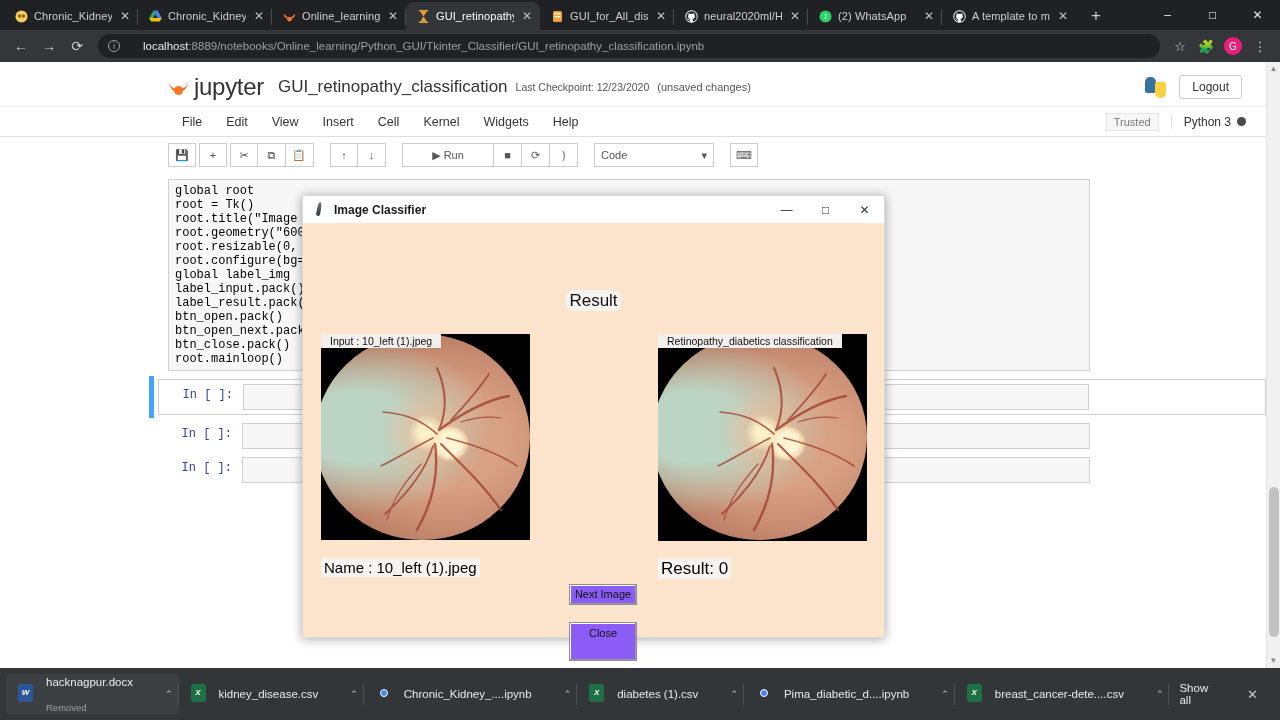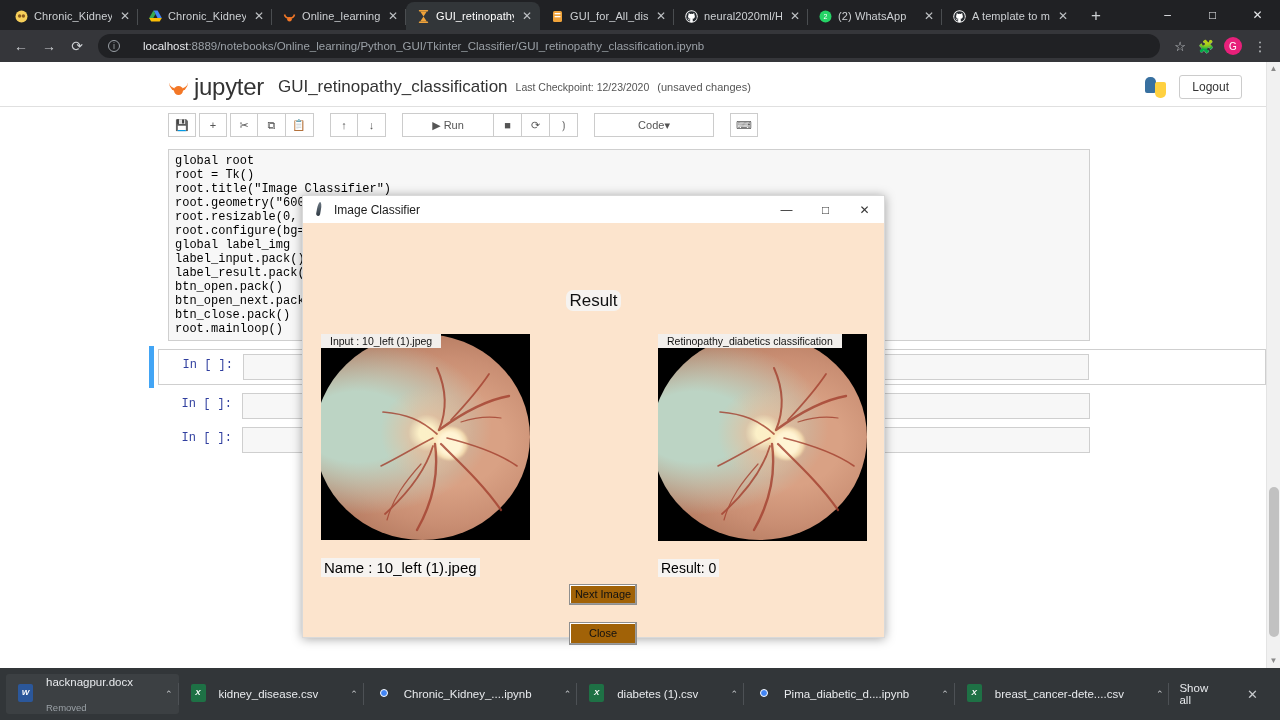--- a/index.html
+++ b/index.html
@@ -93,21 +93,21 @@
   .kernel-dot { width: 9px; height: 9px; border-radius: 50%; background: #4a4a4a; display:inline-block; margin-left:6px;}
 
   .jp-toolbar { display: flex; align-items: center; gap: 3px; padding: 6px 0 6px 168px; }
   .tb-grp { display: flex; }
   .tb-btn {
     width: 28px; height: 24px; border: 1px solid #ccc; background: #fff;
     display: flex; align-items: center; justify-content: center; font-size: 11px; color: #555;
   }
   .tb-grp .tb-btn + .tb-btn { border-left: none; }
   .tb-wide { width: 92px; font-size: 11px; }
-  .tb-sel { width: 120px; justify-content: center; padding: 8px 6px; font-size: 11px; }
+  .tb-sel { width: 120px; justify-content: space-between; padding: 8px 6px; font-size: 11px; }
   .tb-gap { width: 10px; }
 
   .nb-body { padding: 6px 0 0 168px; }
   .cell { display: flex; margin-bottom: 8px; position: relative; }
   .cell.selected:before {
     content:""; position:absolute; left: -10px; top: -4px; bottom: -4px; width: 5px; background: #42a5f5;
   }
   .cell.selected { border: 1px solid #cfcfcf; padding: 4px 0; margin-left: -10px; padding-left: 10px; }
   .prompt { width: 74px; text-align: right; padding-right: 10px; font-family: "Liberation Mono", monospace;
             font-size: 12px; color: #303f9f; padding-top: 4px; }
@@ -119,21 +119,21 @@
   .tkwin {
     position: absolute; left: 302px; top: 133px; width: 583px; height: 443px;
     background: #fce4cd; box-shadow: 0 1px 10px rgba(0,0,0,.35); border: 1px solid #d9d9d9;
   }
   .tkbar { height: 27px; background: #ffffff; display: flex; align-items: center; padding-left: 10px; }
   .tkicon { width: 13px; height: 15px; margin-right: 8px; position: relative; }
   .tkicon:before {
     content: ""; position: absolute; left: 4px; top: 0; width: 4px; height: 14px;
     background: linear-gradient(160deg,#6f7b86,#2b3640); border-radius: 50% 50% 2px 2px; transform: rotate(10deg);
   }
-  .tktitle { font-size: 12px; color: #1a1a1a; }
+  .tktitle { font-size: 12px; color: #1a1a1a; font-weight: bold; }
   .tkwinbtns { margin-left: auto; display: flex; height: 27px; }
   .tkwinbtns span { width: 39px; display: flex; align-items: center; justify-content: center;
                     font-size: 12px; color: #333; }
   .tkbody { position: relative; height: 416px; }
 
   .tk-result-title {
     position: absolute; left: 0; right: 0; top: 68px; text-align: center;
   }
   .tk-result-title span { font-size: 17px; color: #111; background: #f6f3f0; padding: 1px 3px; border-radius: 7px; }
 
@@ -164,29 +164,29 @@
     border-radius: 0 0 0 100%;
   }
   .fundus .notch2 {
     position: absolute; left: -2px; top: -2px; width: 26px; height: 26px; background: #000;
     border-radius: 0 0 100% 0;
   }
 
   .tk-name-row { position: absolute; left: 18px; top: 336px; }
   .tk-name-row span { font-size: 15px; color: #000; background: #f6f3f0; padding: 1px 3px; }
   .tk-result-row { position: absolute; left: 355px; top: 336px; }
-  .tk-result-row span { font-size: 14px; color: #000; background: #f6f3f0; padding: 1px 3px; }
+  .tk-result-row span { font-size: 17px; color: #000; background: #f6f3f0; padding: 1px 3px; }
 
   .tkbtn {
-    position: absolute; background: #a16207; border: 1px solid #8f8f8f;
+    position: absolute; background: #8b5cf6; border: 1px solid #8f8f8f;
     box-shadow: inset -1px -1px 0 #9a9a9a, inset 1px 1px 0 #fff;
     font-size: 11px; color: #111; text-align: center;
   }
   .tkbtn.next { left: 266px; top: 361px; width: 68px; height: 21px; line-height: 19px; }
-  .tkbtn.close { left: 266px; top: 399px; width: 68px; height: 23px; line-height: 21px; }
+  .tkbtn.close { left: 266px; top: 399px; width: 68px; height: 39px; line-height: 21px; }
 
   
   .pagescroll { position: absolute; right: 0; top: 0; width: 14px; height: 606px; background: #f1f1f1; border-left: 1px solid #e4e4e4;}
   .ps-arrow { height: 14px; color: #8a8a8a; font-size: 8px; text-align: center; line-height: 14px; }
   .ps-arrow.bottom { position: absolute; bottom: 0; left: 0; right: 0;}
   .ps-thumb { position: absolute; left: 2px; width: 10px; top: 425px; height: 150px; background: #c1c1c1; border-radius: 5px; }
 
   
   .shelf {
     position: absolute; left: 0; bottom: 0; width: 1280px; height: 52px;
@@ -348,20 +348,34 @@
           </div>
           <div class="jp-nbname">GUI_retinopathy_classification</div>
           <div class="jp-ckpt">Last Checkpoint: 12/23/2020</div>
           <div class="jp-unsaved">(unsaved changes)</div>
           <div class="jp-right">
             <div class="py-logo">
                 <i class="b"></i>
                 <i class="y"></i>
               </div>
             <div class="logout-btn">Logout</div>
+          </div>
+        </div>
+        <div class="jp-menubar">
+          <div class="mi">File</div>
+          <div class="mi">Edit</div>
+          <div class="mi">View</div>
+          <div class="mi">Insert</div>
+          <div class="mi">Cell</div>
+          <div class="mi">Kernel</div>
+          <div class="mi">Widgets</div>
+          <div class="mi">Help</div>
+          <div class="mright">
+            <span class="trusted">Trusted</span>
+            <span class="kernel-name"><span>Python 3</span><i class="kernel-dot"></i></span>
           </div>
         </div>
       </div>
 
       <div class="jp-toolbar">
         <div class="tb-grp">
           <div class="tb-btn">💾</div>
         </div>
         <div class="tb-grp">
           <div class="tb-btn">+</div>

